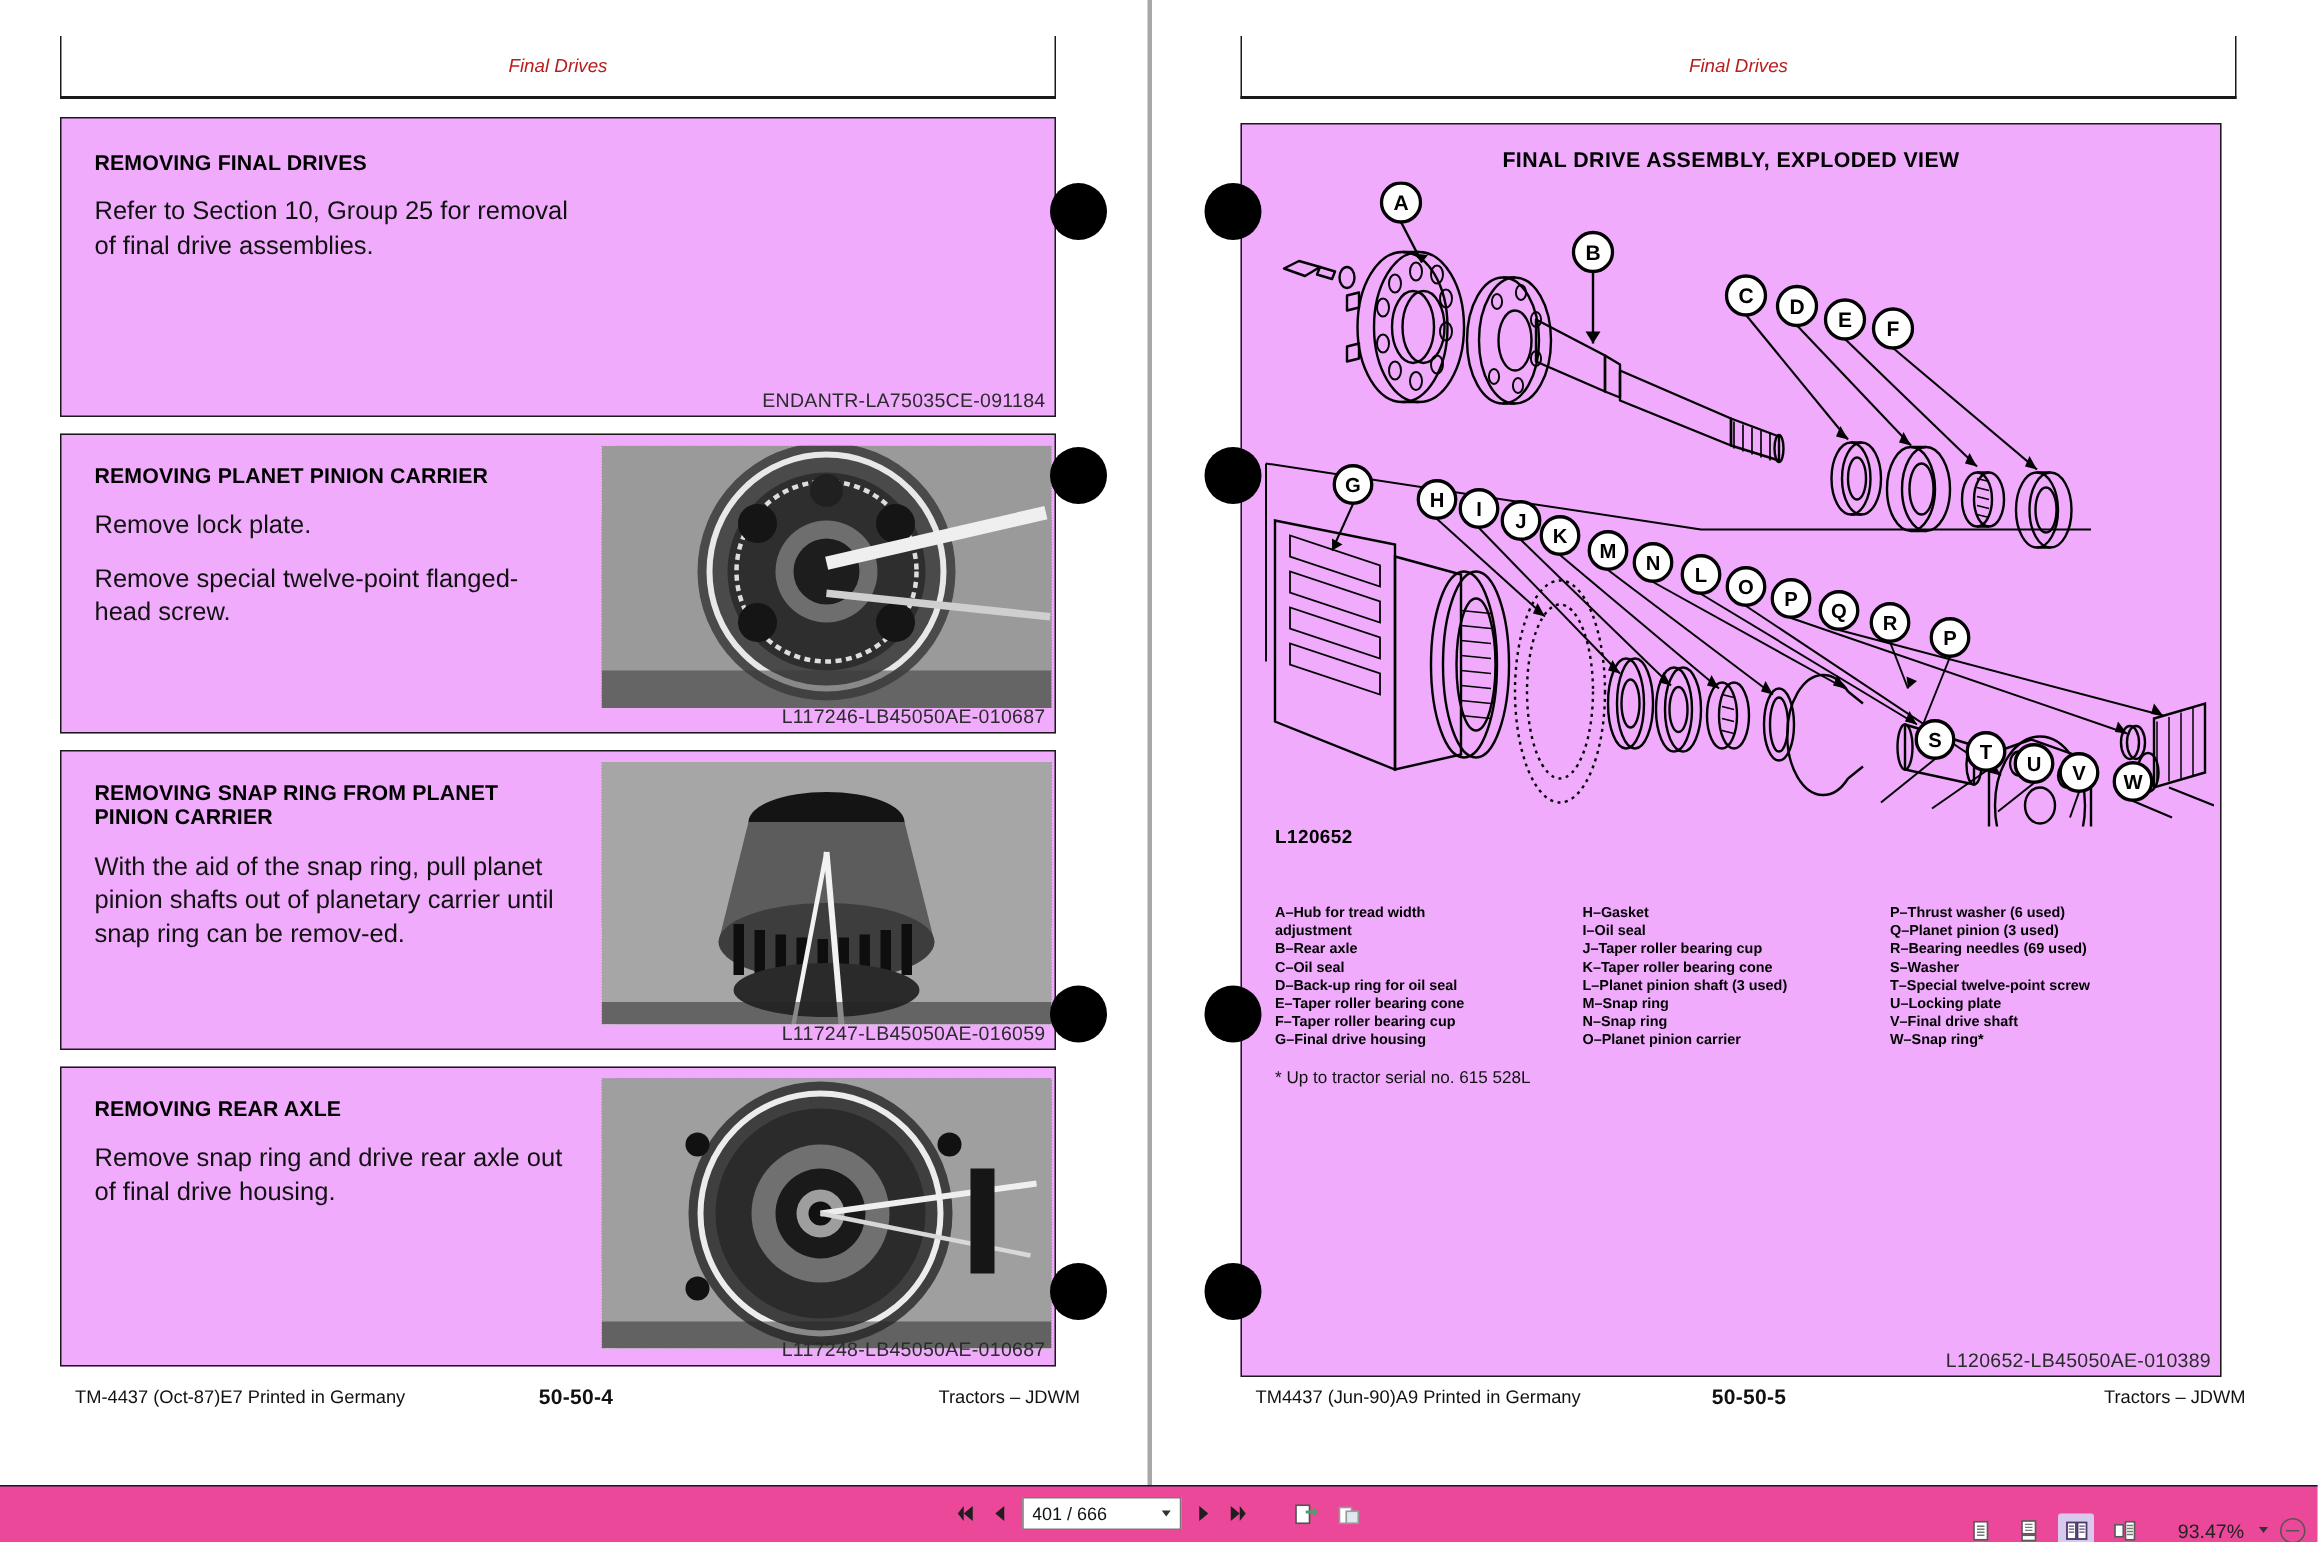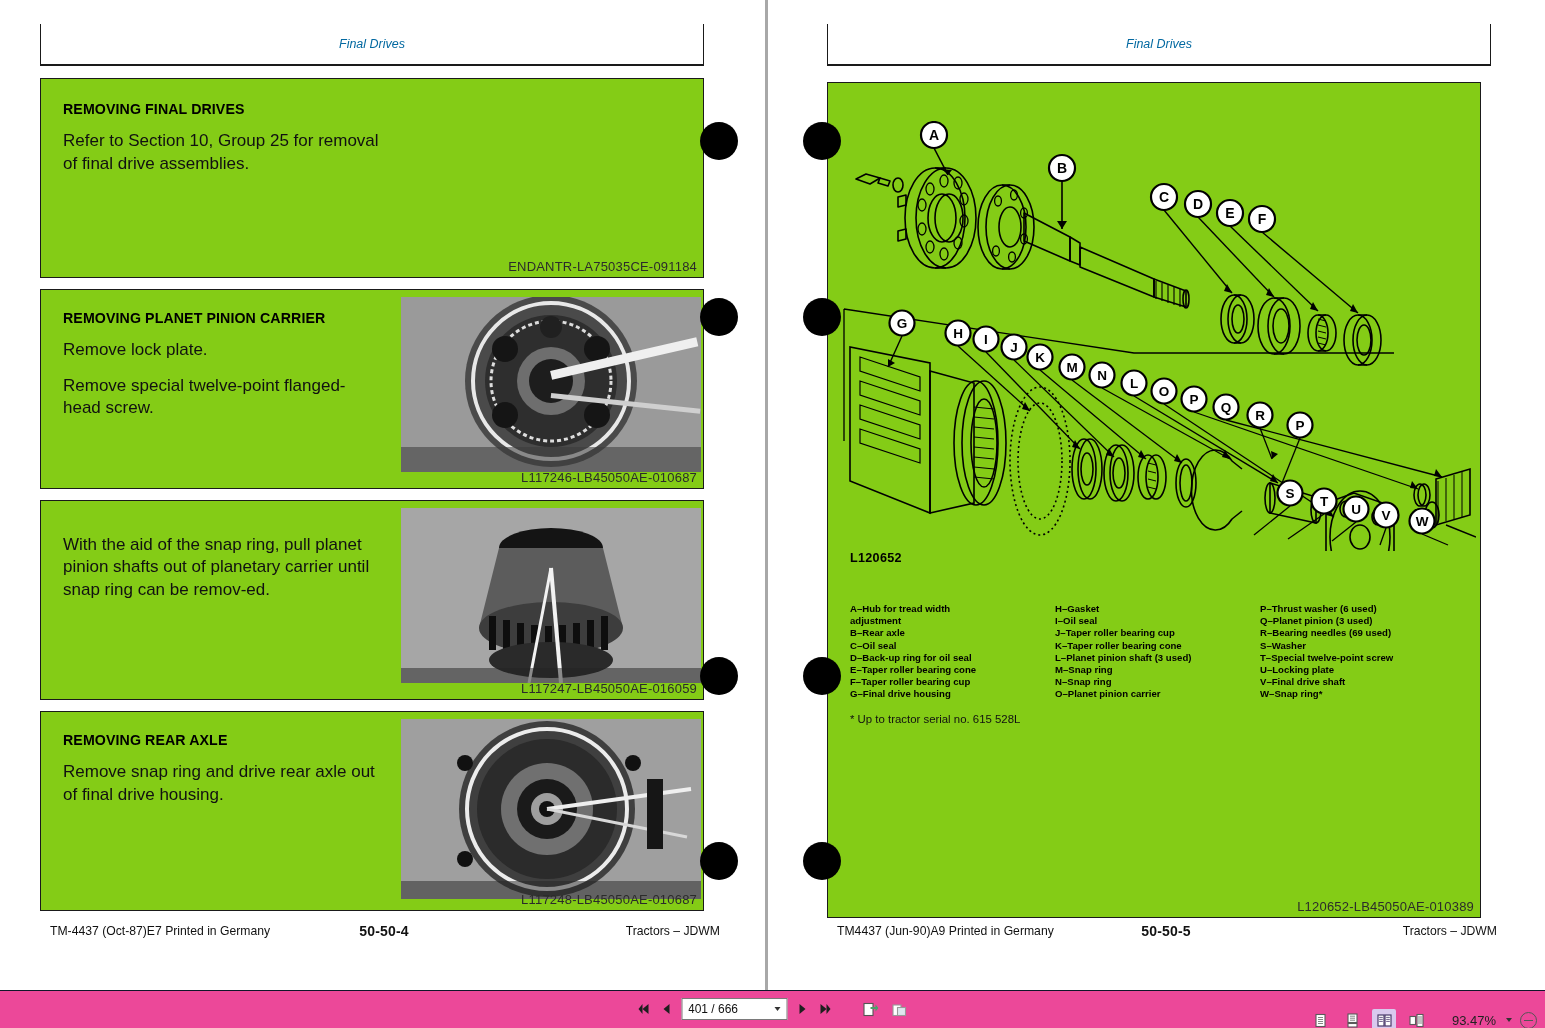--- a/index.html
+++ b/index.html
@@ -44,29 +44,29 @@
     width: 664px; height: 42px;
     border: 1.5px solid #1a1a1a;
     border-top: none;
     border-bottom-width: 2px;
   }
   .run-head span {
     position: absolute; left: 0; right: 0; top: 13px;
     text-align: center;
     font-style: italic;
     font-size: 12.5px;
-    color: #0369a1;
+    color: #b91c1c;
   }
   .right .run-head { left: 26px; }
 
   
   .frame {
     position: absolute;
     border: 1.5px solid #1a1a1a;
-    background: #84cc16;
+    background: #f0abfc;
   }
 
   
   .sec-title {
     font-weight: bold;
     font-size: 14.2px;
     letter-spacing: .1px;
     color: #000;
     line-height: 1.15;
   }
@@ -290,20 +290,21 @@
             <rect x="150" y="74" width="150" height="9" fill="#efefef" transform="rotate(-13 150 78)"></rect>
             <rect x="150" y="96" width="150" height="5" fill="#cfcfcf" transform="rotate(6 150 98)"></rect>
             <rect x="0" y="150" width="300" height="25" fill="#3a3a3a" opacity=".55"></rect>
           </svg>
         </div>
         <div class="figcode">L117246-LB45050AE-010687</div>
       </div>
 
       <div class="frame" style="left:16px; top:494px; width:664px; height:200px;">
         <div style="position:absolute;left:22px;top:20px;width:320px;">
+          <div class="sec-title">REMOVING SNAP RING FROM PLANET PINION CARRIER</div>
           <div class="sec-body">
             <p>With the aid of the snap ring, pull planet pinion shafts out of planetary carrier until snap ring can be remov-ed.</p>
           </div>
         </div>
         <div class="photo" style="left:360px; top:7px; width:300px; height:175px;">
           <svg viewBox="0 0 300 175" preserveAspectRatio="none">
             <rect x="0" y="0" width="300" height="175" fill="#a6a6a6"></rect>
             <ellipse cx="150" cy="40" rx="52" ry="20" fill="#141414"></ellipse>
             <path d="M98 40 L78 120 L222 120 L202 40 Z" fill="#5c5c5c"></path>
             <ellipse cx="150" cy="120" rx="72" ry="26" fill="#3d3d3d"></ellipse>
@@ -371,20 +372,21 @@
 
   <div class="page right">
     <div class="page-inner">
 
       <div class="run-head">
         <span>Final Drives</span>
       </div>
 
       <div class="frame" style="left:26px; top:76px; width:654px; height:836px;">
 
+        <div class="ev-title">FINAL DRIVE ASSEMBLY, EXPLODED VIEW</div>
 
         <svg style="position:absolute;left:6px;top:38px;width:642px;height:430px;" viewBox="0 0 642 430">
           <g fill="none" stroke="#000" stroke-width="1.6" stroke-linejoin="round">
 
             <g>
               <path d="M22 58 l10 -5 l14 4 l-10 6 z"></path>
               <path d="M46 57 l10 3 l-2 5 l-10 -3 z"></path>
               <ellipse cx="64" cy="64" rx="5" ry="7"></ellipse>
               <ellipse cx="101" cy="97" rx="30" ry="50"></ellipse>
               <ellipse cx="112" cy="97" rx="30" ry="50"></ellipse>

